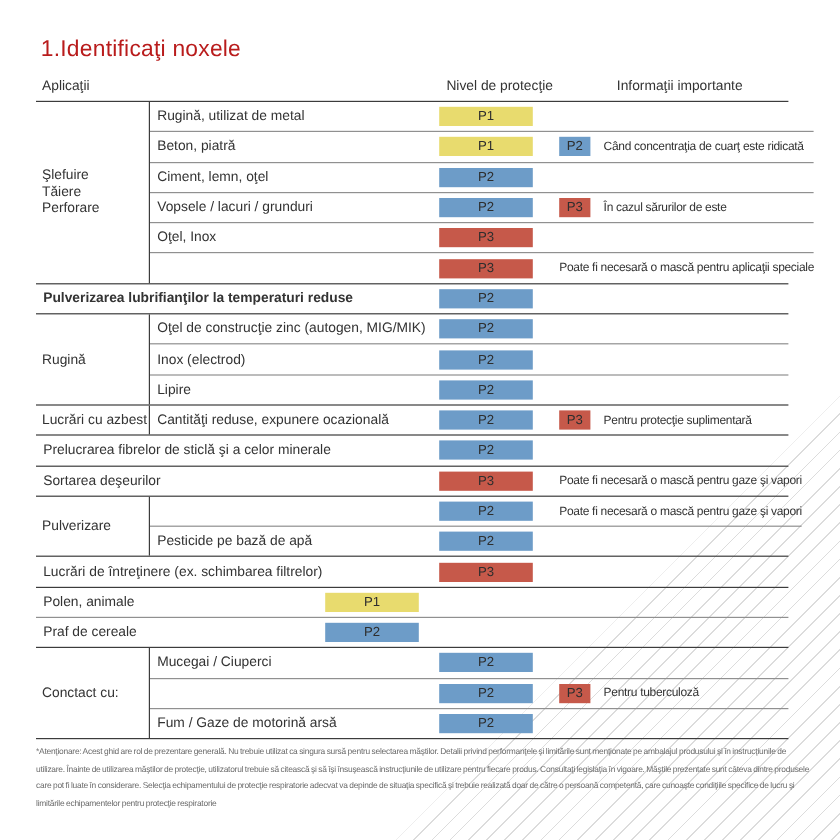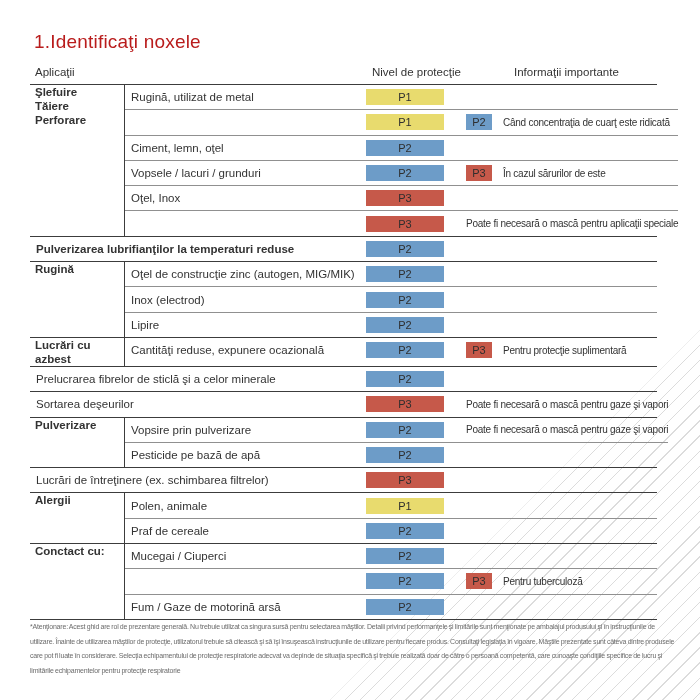--- a/index.html
+++ b/index.html
@@ -24,21 +24,21 @@
   .col-head.prot { left:372px; }
   .col-head.info { left:487px;margin-left:27px; }
 
   .table {
     position:absolute; left:30px; top:84px; width:627px;
     border-top:1px solid #3c3c3c;
   }
   .section { display:flex; border-bottom:1px solid #3c3c3c; }
   .cat {
     width:95px; box-sizing:border-box; border-right:1px solid #3c3c3c;
-    display:flex; align-items:flex-start; padding-left:5px; flex:0 0 95px;font-weight:bold;
+    display:flex; align-items:center; padding-left:5px; flex:0 0 95px;
   }
   .cat-label {
     font-size:11.5px; line-height:14px; color:#333; white-space:pre-line;
   }
   .rows { flex:1 1 auto; }
   .row {
     display:grid; grid-template-columns:241px 78px 22px 26px 11px auto;
     align-items:center; height:24.3px;
   }
   .row + .row { border-top:1px solid #909090; }
@@ -83,20 +83,21 @@
           <div class="cat-label">Şlefuire
 Tăiere
 Perforare</div>
         </div>
         <div class="rows">
           <div class="row">
             <div class="row-label">Rugină, utilizat de metal</div>
             <div class="badge main" style="background: rgb(232, 219, 110);">P1</div>
           </div>
           <div class="row">
+            <div class="row-label">Beton, piatră</div>
             <div class="badge main" style="background: rgb(232, 219, 110);">P1</div>
             <div class="badge b2" style="background: rgb(109, 156, 200);">P2</div>
             <div class="note">Când concentraţia de cuarţ este ridicată</div>
           </div>
           <div class="row">
             <div class="row-label">Ciment, lemn, oţel</div>
             <div class="badge main" style="background: rgb(109, 156, 200);">P2</div>
           </div>
           <div class="row">
             <div class="row-label">Vopsele / lacuri / grunduri</div>
@@ -170,42 +171,38 @@
             <div class="note wide">Poate fi necesară o mască pentru gaze şi vapori</div>
           </div>
         </div>
       </div>
       <div class="section">
         <div class="cat">
           <div class="cat-label">Pulverizare</div>
         </div>
         <div class="rows">
           <div class="row">
-            <div class="row-label">Vopsire prin pulverizare</div>
             <div class="badge main" style="background: rgb(109, 156, 200);">P2</div>
             <div class="note wide">Poate fi necesară o mască pentru gaze şi vapori</div>
           </div>
           <div class="row">
             <div class="row-label">Pesticide pe bază de apă</div>
             <div class="badge main" style="background: rgb(109, 156, 200);">P2</div>
           </div>
         </div>
       </div>
       <div class="section nocat">
         <div class="rows">
           <div class="row">
             <div class="row-label">Lucrări de întreţinere (ex. schimbarea filtrelor)</div>
             <div class="badge main" style="background: rgb(198, 89, 74);">P3</div>
           </div>
         </div>
       </div>
       <div class="section">
-        <div class="cat">
-          <div class="cat-label">Alergii</div>
-        </div>
         <div class="rows">
           <div class="row">
             <div class="row-label">Polen, animale</div>
             <div class="badge main" style="background: rgb(232, 219, 110);">P1</div>
           </div>
           <div class="row">
             <div class="row-label">Praf de cereale</div>
             <div class="badge main" style="background: rgb(109, 156, 200);">P2</div>
           </div>
         </div>

